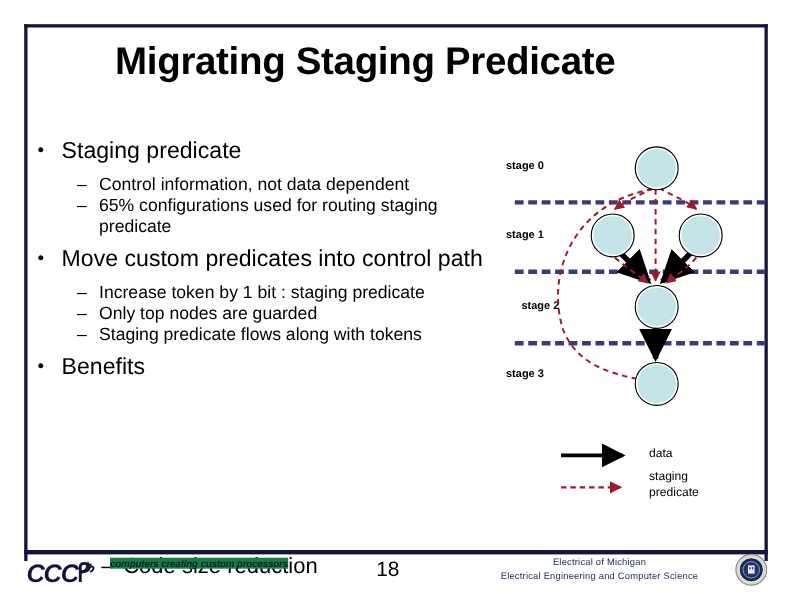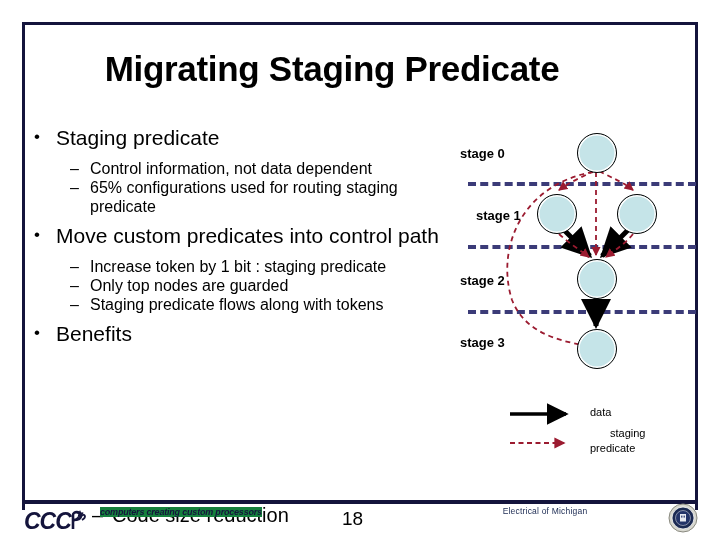--- a/index.html
+++ b/index.html
@@ -28,21 +28,21 @@
     position:absolute;left:695px;top:22px;width:3px;height:488px;
     background:#14143c;
   }
   .footer-rule{
     position:absolute;left:22px;top:500px;width:676px;height:4px;
     background:#14143c;
   }
 
   
   .title{
-    position:absolute;left:22px;top:49px;width:620px;
+    position:absolute;left:22px;top:36px;width:620px;
     text-align:center;
     font-size:35px;
     font-weight:bold;
     color:#000000;
     letter-spacing:-0.3px;
     white-space:nowrap;
   }
 
   
   .body{
@@ -68,21 +68,21 @@
   }
   .l2 .txt{flex:1;}
   .grp{margin-top:8px;margin-bottom:8px;}
 
   
   .diagram{
     position:absolute;left:460px;top:130px;width:236px;height:250px;
   }
   .stage-label{
     position:absolute;
-    font-size:13px;font-weight:bold;color:#000;
+    font-size:10px;font-weight:bold;color:#000;
     white-space:nowrap;
   }
   .node{
     position:absolute;
     border-radius:50%;
     background:#c5e4e8;
     border:1.5px solid #000000;
     box-shadow:0 0 0 1.5px #ffffff inset;
   }
   .divider{
@@ -193,22 +193,22 @@
   </div>
 
   <div class="bottom-bullet">
     <span class="dash">–</span>
     <span class="txt">Code size reduction</span>
   </div>
 
   <div class="diagram">
 
     <div class="stage-label" style="left:0px;top:16px;">stage 0</div>
-    <div class="stage-label" style="left:16px;top:78px;">stage 1</div>
-    <div class="stage-label" style="left:0px;top:143px;">stage 2</div>
+    <div class="stage-label" style="left:0px;top:78px;">stage 1</div>
+    <div class="stage-label" style="left:14px;top:143px;">stage 2</div>
     <div class="stage-label" style="left:0px;top:205px;">stage 3</div>
 
     <div class="divider" style="left:8px;top:52px;width:228px;"></div>
     <div class="divider" style="left:8px;top:115px;width:228px;"></div>
     <div class="divider" style="left:8px;top:180px;width:228px;"></div>
 
     <svg width="236" height="250" style="position:absolute;left:0;top:0;overflow:visible;">
       <defs>
         <marker id="ah-black" markerWidth="7" markerHeight="7" refX="5.4" refY="3" orient="auto">
           <path d="M0,0 L6,3 L0,6 z" fill="#000000"></path>
@@ -248,39 +248,40 @@
           <path d="M0,0 L6.4,3.2 L0,6.4 z" fill="#000000"></path>
         </marker>
         <marker id="lg-red" markerWidth="7" markerHeight="7" refX="4.8" refY="2.8" orient="auto">
           <path d="M0,0 L5.6,2.8 L0,5.6 z" fill="#9b1b30"></path>
         </marker>
       </defs>
       <line x1="2" y1="9" x2="58" y2="9" stroke="#000000" stroke-width="3.4" marker-end="url(#lg-black)"></line>
       <line x1="2" y1="38" x2="56" y2="38" stroke="#9b1b30" stroke-width="2" stroke-dasharray="5,3.5" marker-end="url(#lg-red)"></line>
     </svg>
     <div class="legend-text" style="position:absolute;left:82px;top:3px;">data</div>
-    <div class="legend-text" style="position:absolute;left:82px;top:24px;margin-left:20px;">staging</div>
+    <div class="legend-text" style="position:absolute;left:82px;top:24px;">staging</div>
     <div class="legend-text" style="position:absolute;left:82px;top:39px;">predicate</div>
   </div>
 
   <div class="cccp">
     <div class="cccp-word">CCC</div>
     <svg width="26" height="26" style="position:absolute;left:44px;top:1px;overflow:visible;">
       <path d="M5,22 L5,8 C5,4 13,4 13,9 C13,13 7,13 5,13" stroke="#14143c" stroke-width="2.6" fill="none"></path>
       <path d="M13,9 C17,6 19,10 14,13" stroke="#14143c" stroke-width="1.8" fill="none"></path>
       <line x1="6" y1="14" x2="15" y2="6" stroke="#14143c" stroke-width="1.6"></line>
       <path d="M12,3 l1.1,2.4 l2.6,0.2 l-2,1.7 l0.7,2.5 l-2.4,-1.4 l-2.3,1.4 l0.6,-2.5 l-1.9,-1.7 l2.6,-0.2 z" fill="#14143c"></path>
     </svg>
     <div class="cccp-tag">computers creating custom processors</div>
   </div>
 
   <div class="page-num">18</div>
 
   <div class="footer-right">
     <div>Electrical of Michigan</div>
+    <div>Electrical Engineering and Computer Science</div>
   </div>
 
   <svg class="um-seal" viewBox="0 0 30 30">
     <circle cx="15" cy="15" r="14" fill="#d8d8d0" stroke="#8a8a80" stroke-width="1"></circle>
     <circle cx="15" cy="15" r="11" fill="#1b2a52" stroke="#ffffff" stroke-width="0.8"></circle>
     <circle cx="15" cy="15" r="7.5" fill="#233468" stroke="#c9ccd8" stroke-width="0.6"></circle>
     <rect x="12" y="11" width="6" height="7.5" fill="#e8eaf0"></rect>
     <rect x="13.2" y="12.6" width="1.2" height="2" fill="#233468"></rect>
     <rect x="15.6" y="12.6" width="1.2" height="2" fill="#233468"></rect>
   </svg>

